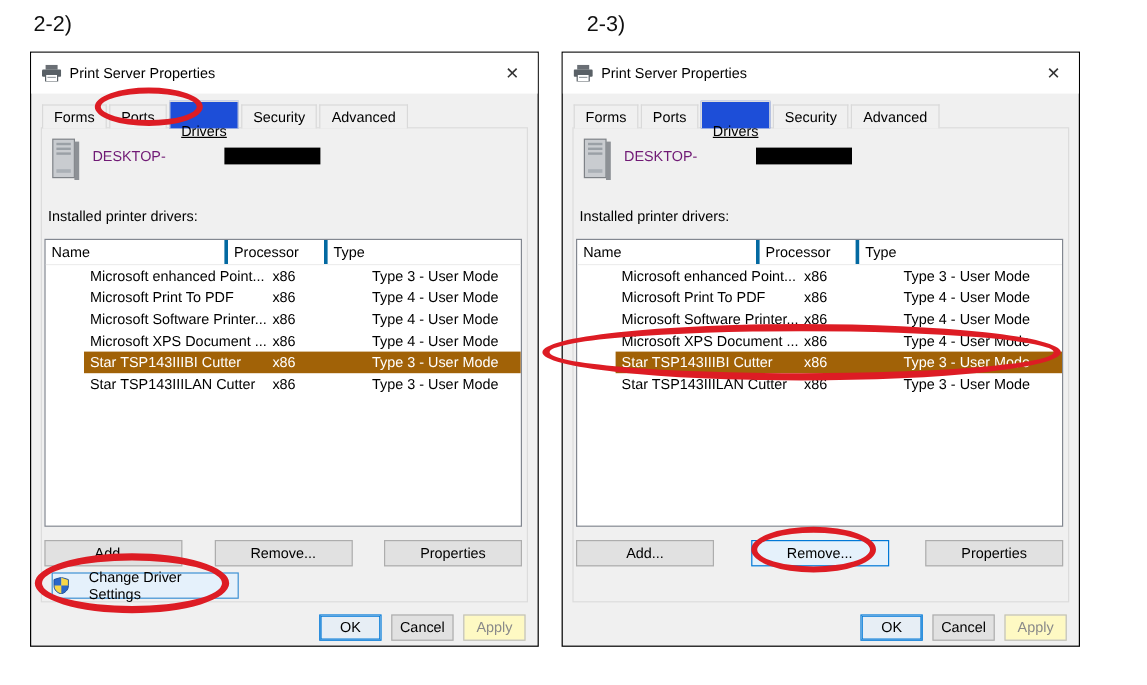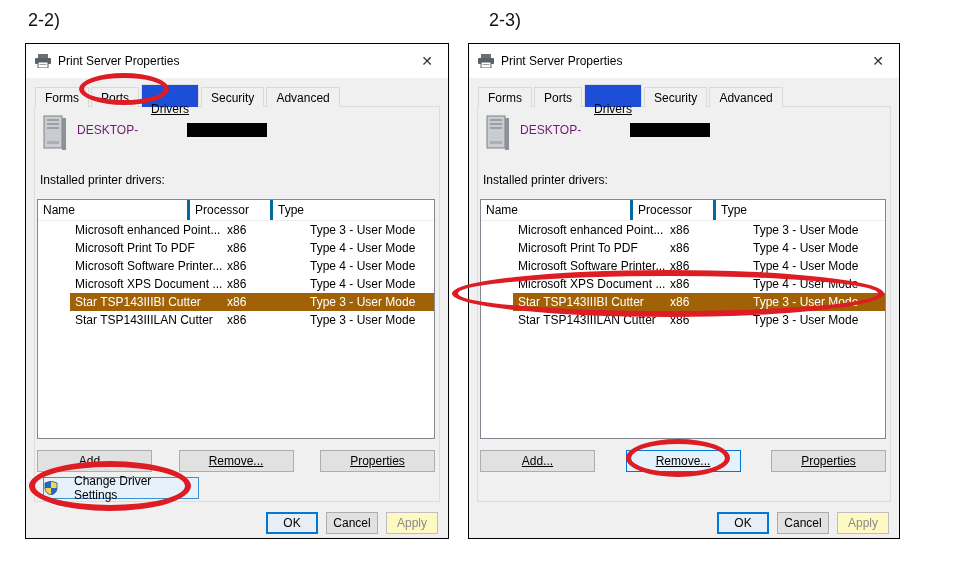--- a/index.html
+++ b/index.html
@@ -59,21 +59,21 @@
   }
   .c-name{width:152px;}
   .c-proc{width:83px;}
   .c-type{flex:1;border-right:none;}
   .lrow{display:flex;height:18px;align-items:center;font-size:12px;color:#000;margin-left:32px;}
   .lrow .cell{box-sizing:border-box;padding-left:5px;overflow:hidden;white-space:nowrap;}
   .lrow.selected{background:#a16207;color:#fff;}
 
   .btnrow{
     position:absolute;left:2px;right:4px;top:343px;height:22px;
-    display:flex;justify-content:space-between;text-decoration:underline;
+    display:flex;justify-content:space-between;
   }
   .btn{
     box-sizing:border-box;height:22px;background:#e1e1e1;border:1px solid #adadad;
     font-size:12px;color:#000;display:flex;align-items:center;justify-content:center;
     white-space:nowrap;cursor:default;
   }
   .btnrow .btn{width:115px;}
   .btn.focus-blue{background:#e5f1fb;border-color:#0078d7;}
   .btn.default{border:1px solid #0078d7;box-shadow:inset 0 0 0 1px #0078d7;background:#e7eef5;}
   .btn.disabled{background:#fef9c3;border-color:#bfbfbf;color:#8a8a8a;}

